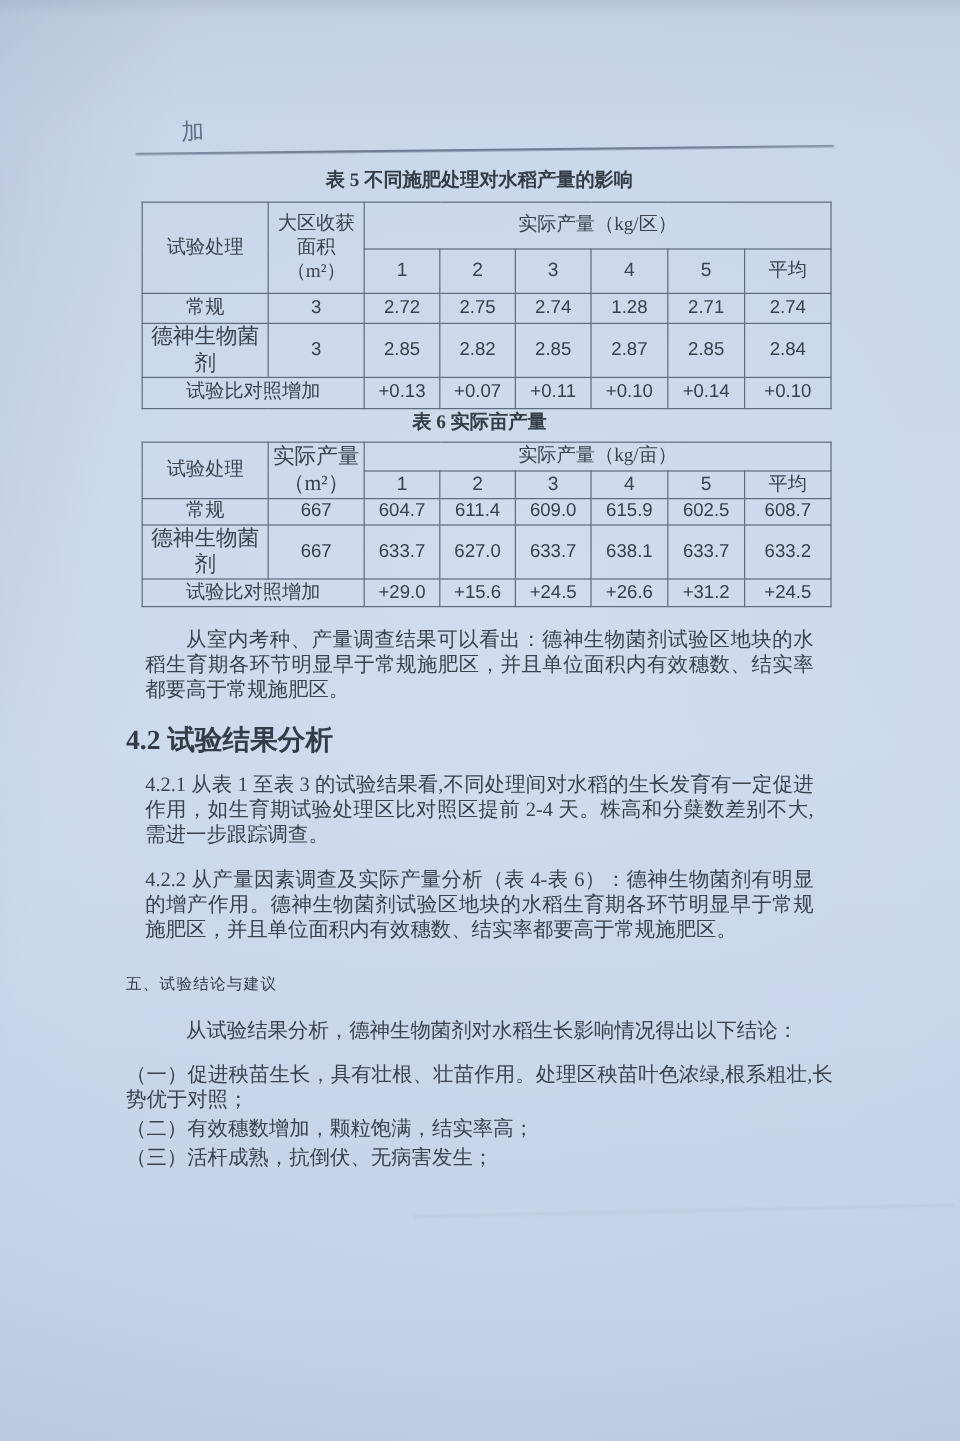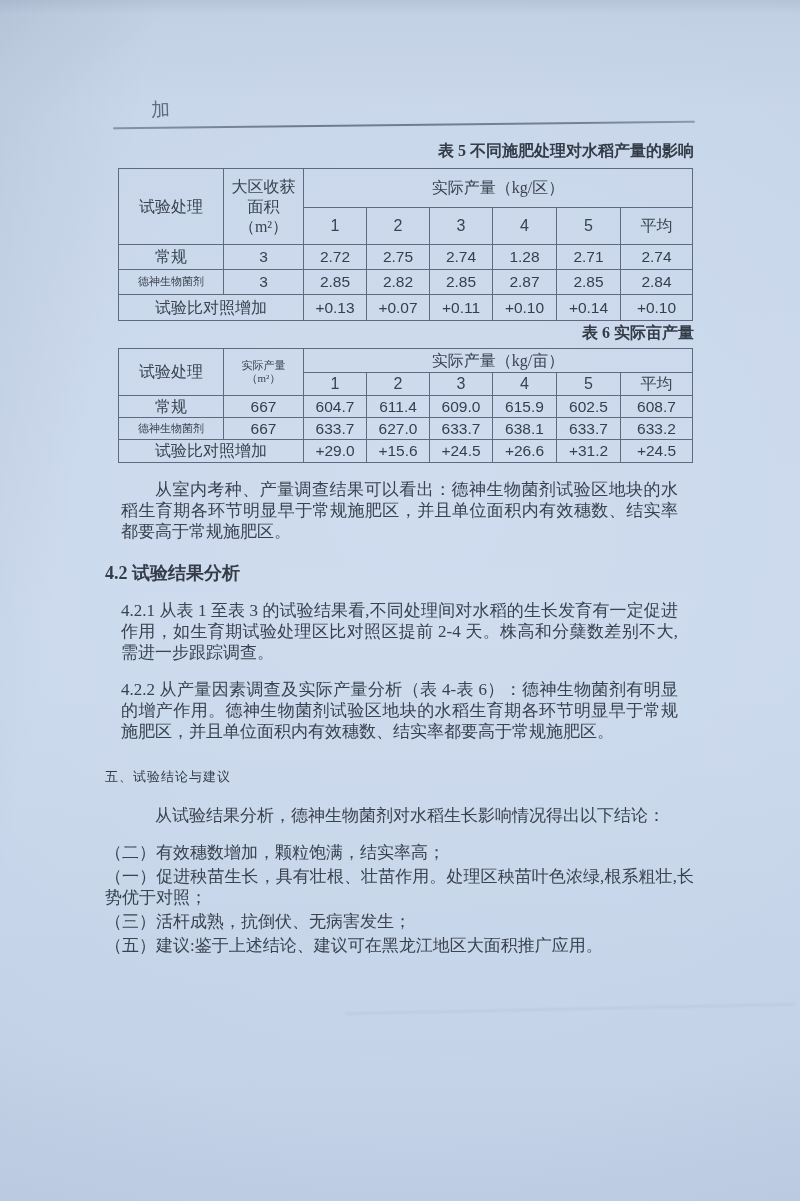--- a/index.html
+++ b/index.html
@@ -28,56 +28,56 @@
     background:linear-gradient(90deg, rgba(78,92,116,0.55), rgba(78,92,116,0.75) 30%, rgba(78,92,116,0.7) 80%, rgba(78,92,116,0.5));
     border-radius:2px; transform:rotate(-0.65deg); filter:blur(0.3px);
   }
   .crease {
     position:absolute; left:345px; top:1008px; width:450px; height:2px;
     background:rgba(96,108,130,0.10); transform:rotate(-1.2deg); filter:blur(1px);
   }
   .content { position:absolute; left:105px; top:141px; width:589px; }
 
   .tbl-title {
-    text-align:right; font-weight:bold; font-size:16px; line-height:20px;
+    text-align:center; font-weight:bold; font-size:16px; line-height:20px;
     color:#333c47; margin:0 0 7px 0;
   }
   .tbl-title.second { margin-top:2px; margin-bottom:5px; }
 
   table.doc {
     border-collapse:collapse; table-layout:fixed;
     width:574px; margin-left:13px;
     color:#3a434f;
   }
   table.doc th, table.doc td {
     border:1px solid #5e6b7e; padding:0 2px;
     text-align:center; vertical-align:middle;
     font-weight:normal; overflow:hidden;
   }
   .zh  { font-size:16px; line-height:1.25; }
-  .zh-sm { font-size:11px; line-height:1.22; }
+  .zh-sm { font-size:18px; line-height:1.22; }
   .num { font-family:"Liberation Sans", sans-serif; font-size:15.5px; color:#363f4b; }
   .subhead { font-family:"Liberation Sans", sans-serif; font-size:16px; }
 
   
   .t5-h1 th { height:38px; }
   .t5-h2 th { height:36px; }
   .t5-r  td { height:24px; }
   .t5-f  td { height:25px; }
   
   .t6-h1 th { height:23px; }
   .t6-h2 th { height:22px; }
   .t6-r  td { height:21px; }
   .t6-f  td { height:22px; }
 
   .body-text { margin-top:7px; font-size:17px; line-height:21px; color:#39424e; text-align:justify; }
   p.para { margin:16px; }
   p.indent2 { text-indent:2em; }
   h3.sec {
-    margin:21px 0 16px 0; font-size:18px; line-height:21px; font-weight:bold; color:#333c48;
+    margin:21px 0 16px 0; font-size:23px; line-height:21px; font-weight:bold; color:#333c48;
   }
   h2.sec5 {
     margin:22px 0 10px 0; font-size:13px; line-height:25px; font-weight:normal; color:#313a46;
     letter-spacing:1px;
   }
   .concl p { margin:0 0 3px 0; }
 </style>
 </head>
 <body>
 
@@ -208,21 +208,20 @@
     <div class="body-text">
       <p class="para indent2">从室内考种、产量调查结果可以看出：德神生物菌剂试验区地块的水稻生育期各环节明显早于常规施肥区，并且单位面积内有效穗数、结实率都要高于常规施肥区。</p>
 
       <h3 class="sec">4.2 试验结果分析</h3>
       <p class="para">4.2.1 从表 1 至表 3 的试验结果看,不同处理间对水稻的生长发育有一定促进作用，如生育期试验处理区比对照区提前 2-4 天。株高和分蘖数差别不大,需进一步跟踪调查。</p>
       <p class="para">4.2.2 从产量因素调查及实际产量分析（表 4-表 6）：德神生物菌剂有明显的增产作用。德神生物菌剂试验区地块的水稻生育期各环节明显早于常规施肥区，并且单位面积内有效穗数、结实率都要高于常规施肥区。</p>
 
       <h2 class="sec5">五、试验结论与建议</h2>
       <p class="para indent2">从试验结果分析，德神生物菌剂对水稻生长影响情况得出以下结论：</p>
       <div class="concl">
+        <p class="para">（一）促进秧苗生长，具有壮根、壮苗作用。处理区秧苗叶色浓绿,根系粗壮,长势优于对照；</p>
         <p class="para">（二）有效穗数增加，颗粒饱满，结实率高；</p>
-        <p class="para">（一）促进秧苗生长，具有壮根、壮苗作用。处理区秧苗叶色浓绿,根系粗壮,长势优于对照；</p>
         <p class="para">（三）活杆成熟，抗倒伏、无病害发生；</p>
-        <p class="para">（五）建议:鉴于上述结论、建议可在黑龙江地区大面积推广应用。</p>
       </div>
     </div>
 
   </div>
 </div>
 
 </body></html>

